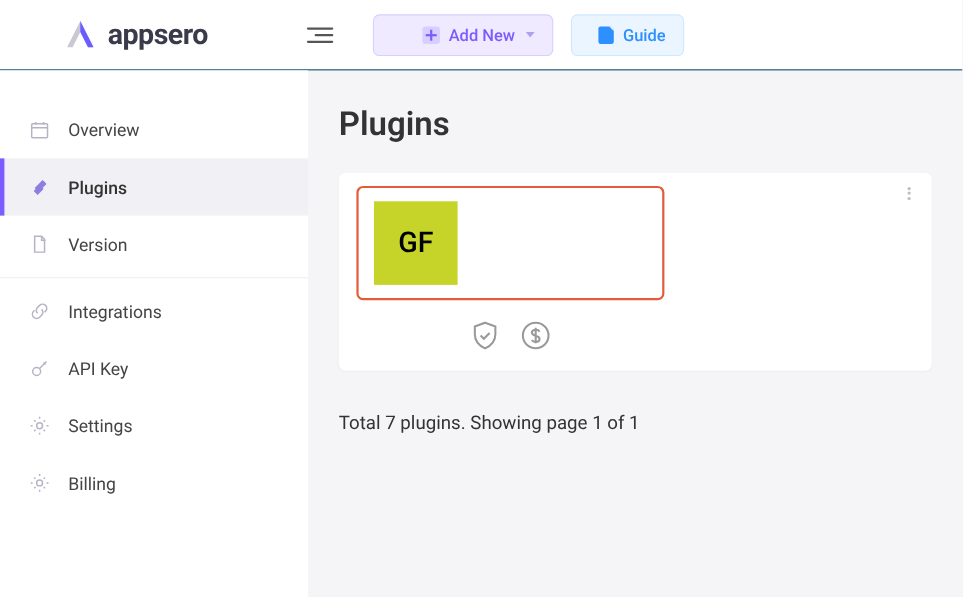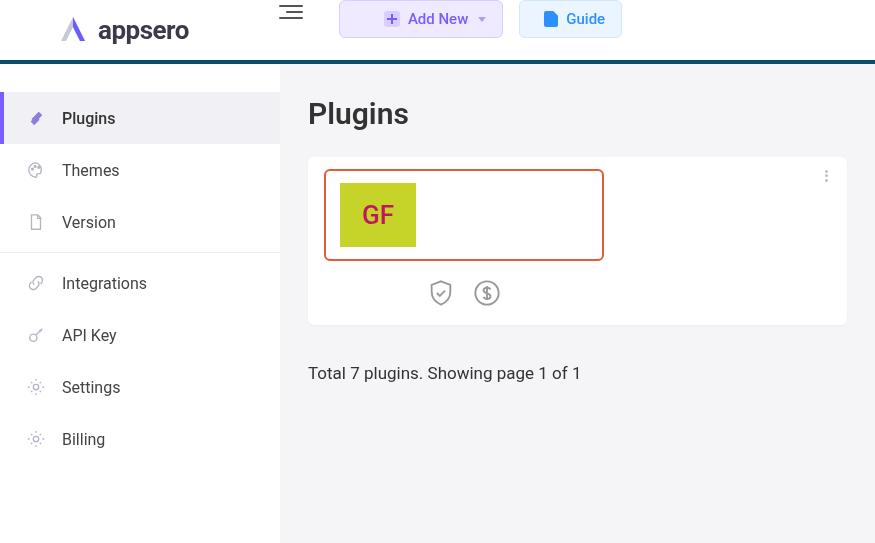--- a/index.html
+++ b/index.html
@@ -7,22 +7,23 @@
     font-family: -apple-system, BlinkMacSystemFont, "Segoe UI", Roboto, Helvetica, Arial, sans-serif;
     background: #f5f5f7;
     width: 875px;
     height: 543px;
     overflow: hidden;
     color: #333;
   }
   .header {
     height: 64px;
     background: #fff;
-    border-bottom: 4px solid #0c4a6e;
+    border-bottom: 1px solid #0c4a6e;
     display: flex;
+    align-items: center;
     padding: 0 20px 0 56px;
   }
   .logo {
     display: flex;
     align-items: center;
     gap: 8px;
   }
   .logo-mark {
     width: 34px;
     height: 34px;
@@ -153,24 +154,24 @@
     border: 2px solid #e45b3a;
     border-radius: 6px;
     padding: 12px 14px;
     display:flex;
     gap: 22px;
     align-items:flex-start;
     margin-bottom: 18px;
     width: 280px;
   }
   .thumb {
-    width: 76px; height: 64px;
+    width: 76px; height: 76px;
     background: #c6d42a;
     display:flex; align-items:center; justify-content:center;
-    color:#be185d; font-size:26px; font-weight:500;
+    color:#000000; font-size:26px; font-weight:500;
     flex-shrink:0;
   }
   .plugin-title { font-size:19px; font-weight:600; color:#333; margin-bottom:4px; }
   .plugin-slug { font-size:15px; color:#888; margin-bottom:8px; }
   .plugin-version .label { font-size:16px; color:#333; font-weight:500; }
   .plugin-version .val { font-size:15px; color:#888; margin-left:4px; }
   .card-icons {
     display:flex; gap:18px; justify-content:center;
     padding-left: 100px; padding-right:100px;
     width:280px;
@@ -209,39 +210,39 @@
     <span class="chev"></span>
   </div>
   <div class="btn btn-guide">
     <span class="doc"></span>
     <span>Guide</span>
   </div>
 </div>
 
 <div class="layout">
   <div class="sidebar">
+    <div class="side-item">
+      <span class="icon">
+        <svg viewBox="0 0 20 20" width="18" height="18" fill="none" stroke="currentColor" stroke-width="1.5">
+            <rect x="2" y="4" width="16" height="14" rx="1"></rect>
+            <line x1="2" y1="8" x2="18" y2="8"></line>
+            <line x1="6" y1="2" x2="6" y2="5"></line>
+            <line x1="14" y1="2" x2="14" y2="5"></line>
+          </svg>
+      </span>
+      <span>Overview</span>
+    </div>
     <div class="side-item active">
       <span class="icon">
         <svg viewBox="0 0 20 20" width="18" height="18" fill="currentColor">
             <path d="M6 2l2 2 4-4 2 2-4 4 2 2-6 6-4-4 6-6-2-2z" transform="translate(2,4) rotate(0)"></path>
             <path d="M13 3 L17 7 L11 13 L9 11 L7 13 L5 11 L11 5 L13 3 Z"></path>
           </svg>
       </span>
       <span>Plugins</span>
-    </div>
-    <div class="side-item">
-      <span class="icon">
-        <svg viewBox="0 0 20 20" width="18" height="18" fill="none" stroke="currentColor" stroke-width="1.5">
-            <path d="M10 2a8 8 0 1 0 0 16c1 0 1-1 1-1.5s-1-1 0-2 3 0 4-1a8 8 0 0 0-5-11.5z"></path>
-            <circle cx="6" cy="9" r="1" fill="currentColor"></circle>
-            <circle cx="9" cy="6" r="1" fill="currentColor"></circle>
-            <circle cx="13" cy="7" r="1" fill="currentColor"></circle>
-          </svg>
-      </span>
-      <span>Themes</span>
     </div>
     <div class="side-item">
       <span class="icon">
         <svg viewBox="0 0 20 20" width="18" height="18" fill="none" stroke="currentColor" stroke-width="1.5">
             <path d="M5 2h7l3 3v13H5z"></path>
             <path d="M12 2v4h4"></path>
           </svg>
       </span>
       <span>Version</span>
     </div>

